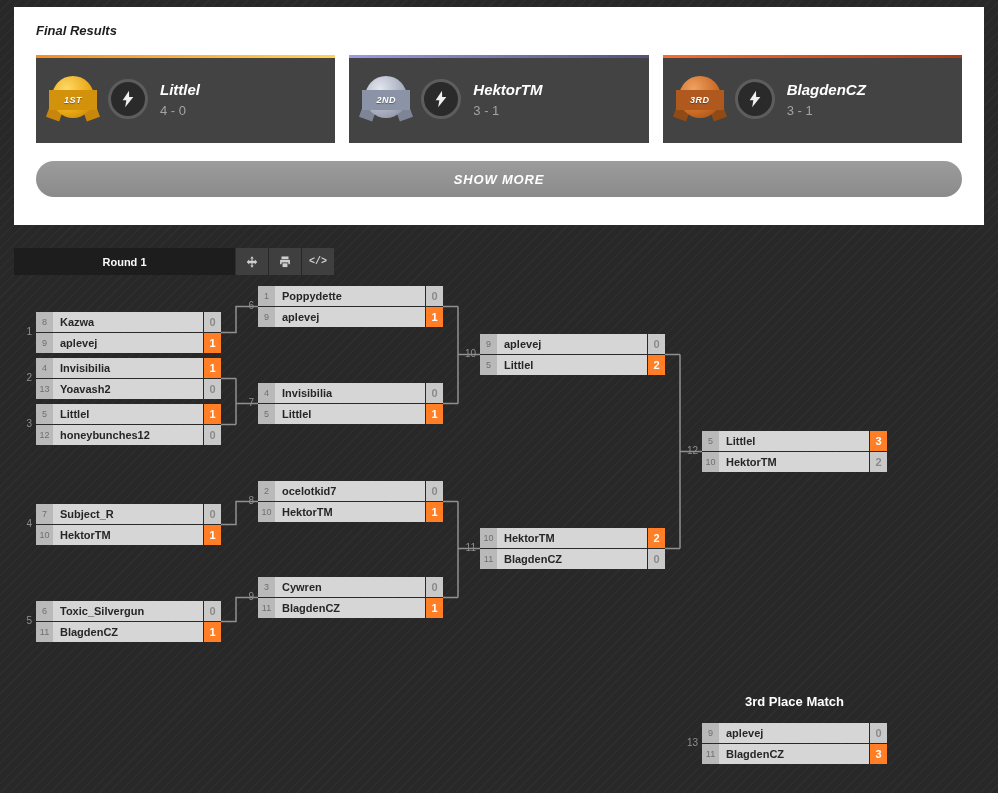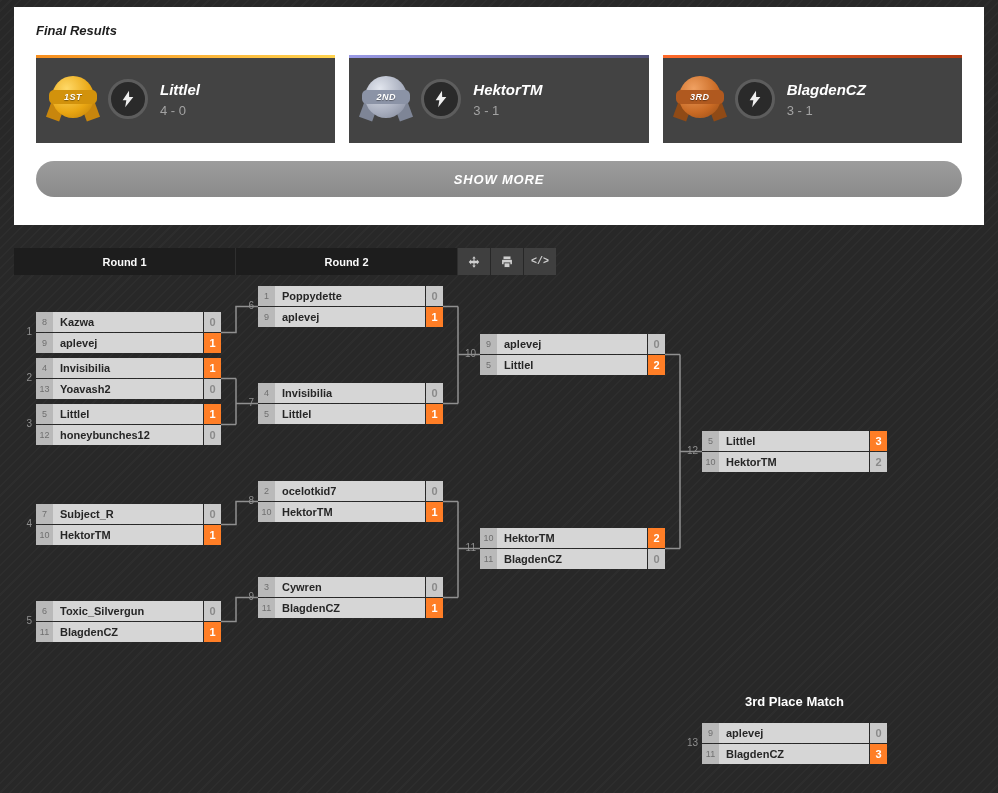--- a/index.html
+++ b/index.html
@@ -48,24 +48,24 @@
   .p2 .medal::before, .p2 .medal::after { background: #7e8596; }
   .p3 .medal::before, .p3 .medal::after { background: #8f4a16; }
   .medal .disc {
     position: absolute; left: 6px; top: 4px; width: 42px; height: 42px;
     border-radius: 50%; z-index: 1;
   }
   .p1 .disc { background: radial-gradient(circle at 35% 30%, #ffd968, #e9a612 60%, #b97a08); }
   .p2 .disc { background: radial-gradient(circle at 35% 30%, #e2e6ee, #a7adbd 60%, #7e8596); }
   .p3 .disc { background: radial-gradient(circle at 35% 30%, #f0a162, #c96a24 60%, #944a14); }
   .medal .banner {
-    position: absolute; left: 3px; right: 3px; top: 18px; height: 14px; z-index: 2;
+    position: absolute; left: 3px; right: 3px; top: 18px; height: 20px; z-index: 2;
     display: flex; align-items: center; justify-content: center;
     font-size: 9px; font-weight: bold; font-style: italic; color: #fff;
-    letter-spacing: 0.5px; border-radius: 5px;
+    letter-spacing: 0.5px; border-radius: 0;
     text-shadow: 0 1px 1px rgba(0,0,0,0.4);
   }
   .p1 .banner { background: #d2920c; }
   .p2 .banner { background: #8b93a6; }
   .p3 .banner { background: #b0591f; }
 
   .avatar {
     width: 40px; height: 40px; border-radius: 50%; flex: 0 0 40px;
     background: #2a2a2a; border: 3px solid #5d5d5d;
     display: flex; align-items: center; justify-content: center;
@@ -202,21 +202,20 @@
         </div>
       </div>
 
     </div>
 
     <button class="show-more">SHOW MORE</button>
   </section>
 
   <div class="bracket-header">
     <div class="round-header rh1">Round 1</div>
-    <div class="round-header rh2">Round 2</div>
     <div class="toolbar">
       <button class="tool-btn">
         <svg viewBox="0 0 24 24">
             <path d="M12 2l3 3.8h-2.1v4.1h4.1V7.8L21 12l-4 4.2v-2.1h-4.1v4.1H15L12 22l-3-3.8h2.1v-4.1H7v2.1L3 12l4-4.2v2.1h4.1V5.8H9z"></path>
           </svg>
       </button>
       <button class="tool-btn">
         <svg viewBox="0 0 24 24">
           <rect x="6" y="2.5" width="12" height="4.5"></rect>
           <rect x="3.5" y="8" width="17" height="8" rx="1"></rect>

